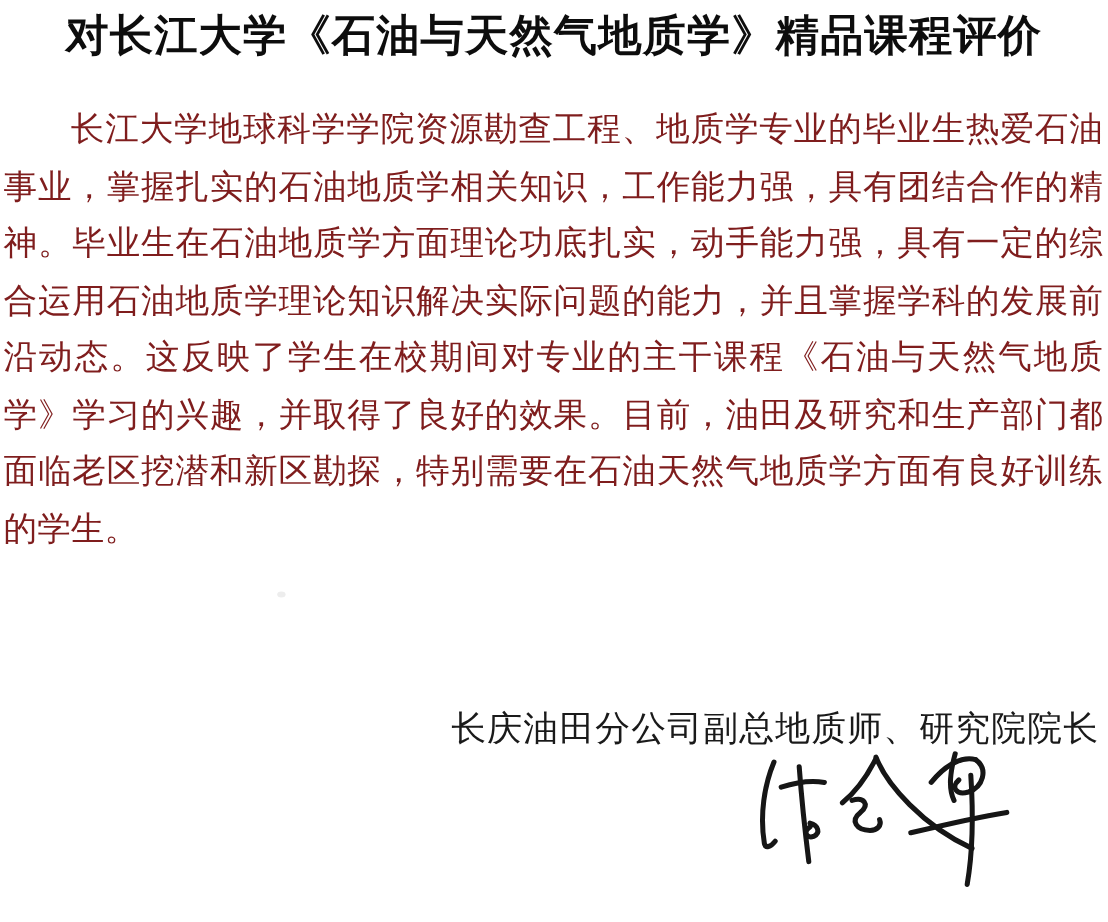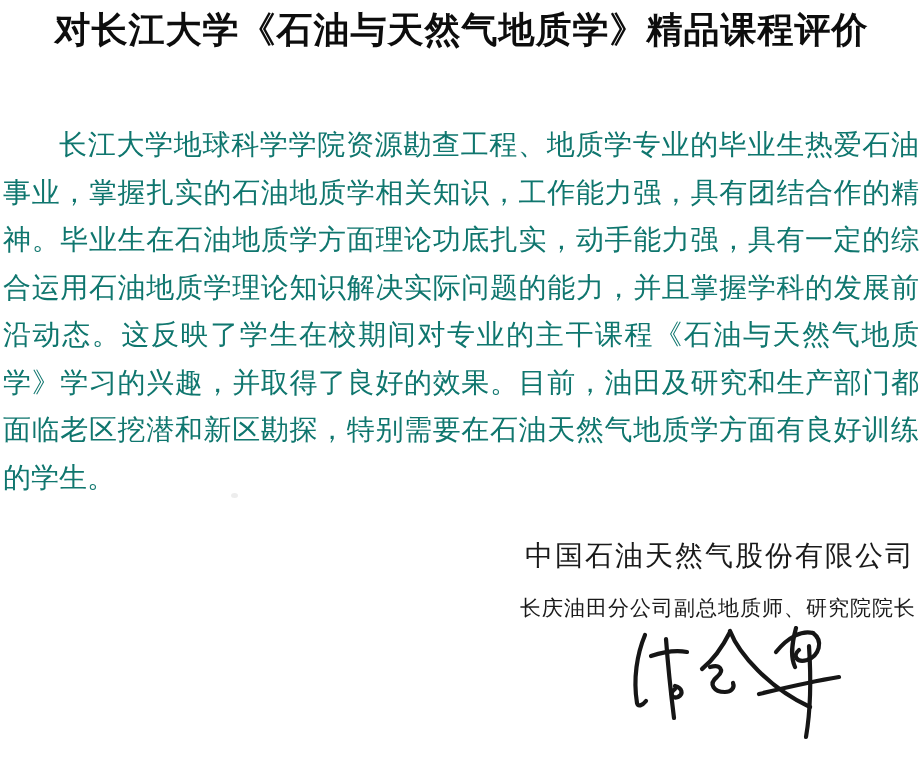--- a/index.html
+++ b/index.html
@@ -21,42 +21,42 @@
     padding-top: 7px;
     text-align: center;
     font-family: "Liberation Sans", "DejaVu Sans", sans-serif;
     font-weight: 700;
     font-size: 36px;
     line-height: 1.25;
     letter-spacing: 1px;
     color: #0d0d0d;
   }
   .doc-body {
-    margin: 69px 4px 0 3px;
+    margin: 33px 4px 0 3px;
     font-size: 28px;
     line-height: 47.5px;
     text-align: justify;
     text-justify: inter-character;
     text-indent: 2em;
-    color: #0f766e;
+    color: #7f1d1d;
   }
   .sign-company {
     position: absolute;
     top: 540px;
     right: 8px;
     font-size: 28px;
     line-height: 32px;
     letter-spacing: 2px;
     color: #1a1a1a;
   }
   .sign-title {
     position: absolute;
     top: 592px;
     right: 7px;
-    font-size: 21px;
+    font-size: 29px;
     line-height: 32px;
     letter-spacing: 1px;
     color: #1a1a1a;
   }
   .sign-svg {
     position: absolute;
     top: 626px;
     left: 618px;
     width: 230px;
     height: 122px;
@@ -91,21 +91,20 @@
 <body>
 
 <div class="page">
 
   <h1 class="doc-title">对长江大学《石油与天然气地质学》精品课程评价</h1>
 
   <p class="doc-body">长江大学地球科学学院资源勘查工程、地质学专业的毕业生热爱石油事业，掌握扎实的石油地质学相关知识，工作能力强，具有团结合作的精神。毕业生在石油地质学方面理论功底扎实，动手能力强，具有一定的综合运用石油地质学理论知识解决实际问题的能力，并且掌握学科的发展前沿动态。这反映了学生在校期间对专业的主干课程《石油与天然气地质学》学习的兴趣，并取得了良好的效果。目前，油田及研究和生产部门都面临老区挖潜和新区勘探，特别需要在石油天然气地质学方面有良好训练的学生。</p>
 
   <div class="scan-artifact"></div>
 
-  <div class="sign-company">中国石油天然气股份有限公司</div>
 
   <div class="sign-title">长庆油田分公司副总地质师、研究院院长</div>
 
   <svg class="sign-svg" viewBox="0 0 230 122" role="img" aria-label="付金华">
 
     <path d="M27,9 C19,28 15,53 19,77 C20,81 24,80 28,75"></path>
     <path d="M48,13 C50,40 53,68 56,92"></path>
     <path d="M33,30 C45,26 58,24 69,26"></path>
     <path d="M57,60 c7,2 9,8 3,11 c-6,2 -9,-4 -3,-8"></path>
 

